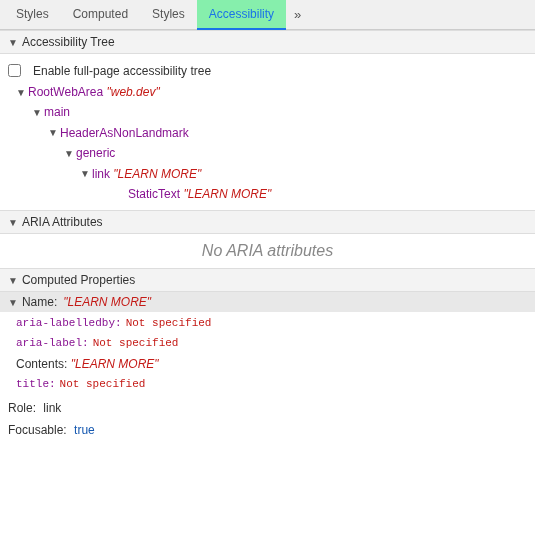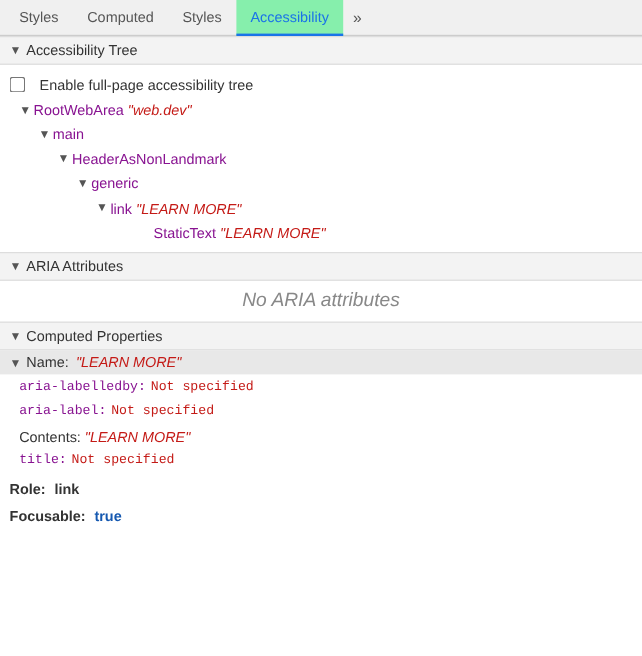--- a/index.html
+++ b/index.html
@@ -175,21 +175,20 @@
     .prop-line .val-normal {
       color: #333;
     }
     .prop-line .val-string {
       color: #c41a16;
       font-style: italic;
     }
 
     .bottom-props {
       padding: 2px 8px;
-      font-weight: bold;
     }
     .bottom-prop-line {
       display: flex;
       align-items: baseline;
       font-size: 12px;
       line-height: 1.8;
     }
     .bottom-prop-line .key {
       color: #333;
       margin-right: 4px;

